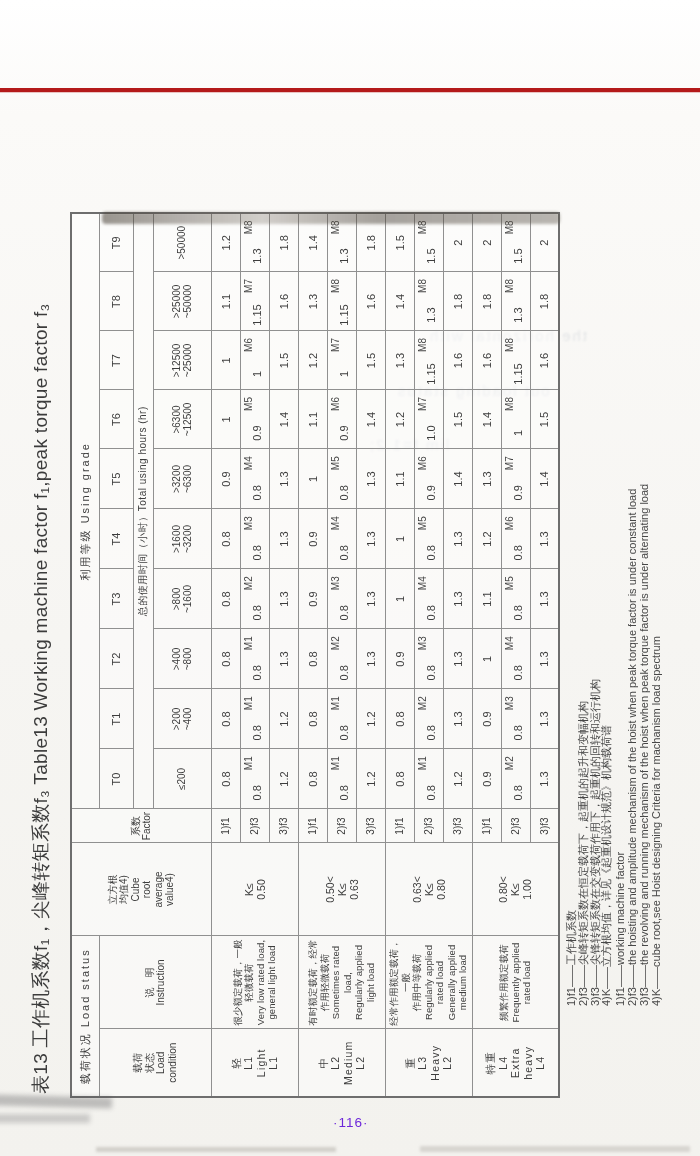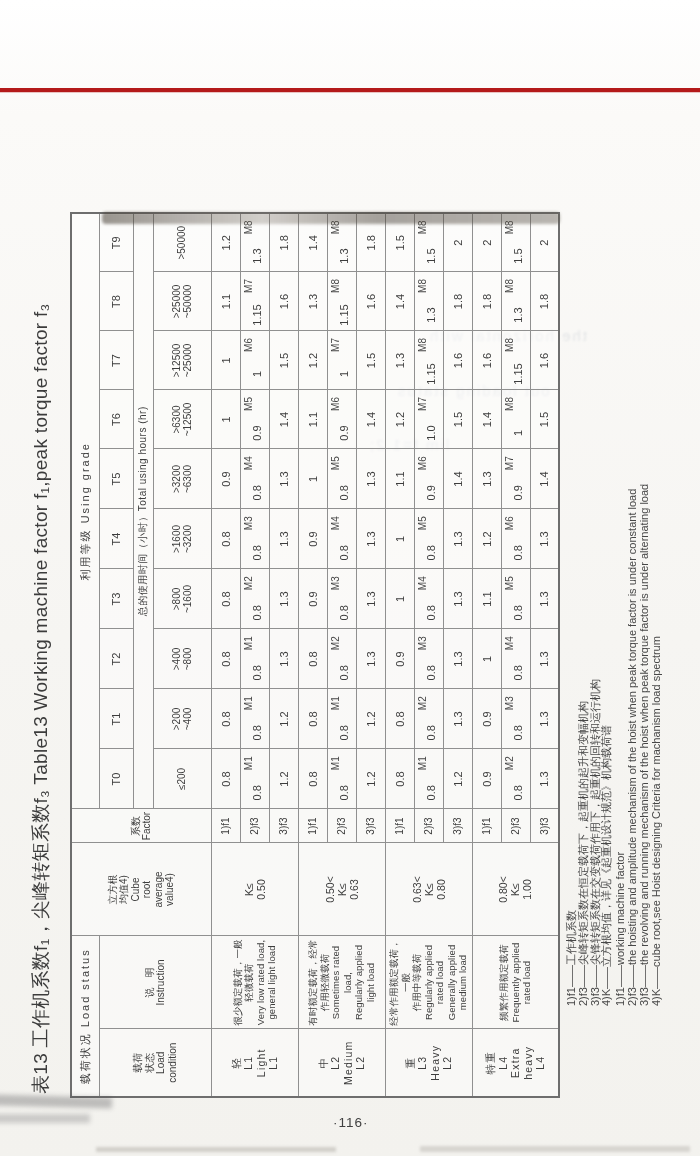--- a/index.html
+++ b/index.html
@@ -24,21 +24,21 @@
   .c-load{font-size:10.5px;line-height:12.5px;letter-spacing:1.2px;}
   .c-instr{font-size:9.5px;line-height:11.5px;letter-spacing:.1px;}
   .c-k{font-size:10.5px;line-height:12px;}
   .c-flabel{font-size:10px;}
   .c-val{font-size:11px;}
   .fcell{display:flex;width:100%;height:28px;}
   .fv{flex:1.15;display:flex;align-items:center;justify-content:center;font-size:11px;padding-top:5px;}
   .fm{flex:1;display:flex;align-items:flex-start;justify-content:center;font-size:10px;padding-top:2px;color:#464646;}
   .footnotes{position:absolute;left:104px;top:552px;font-size:11px;line-height:11.8px;color:#474747;white-space:nowrap;}
   .footnotes .en-gap{margin-top:2px;}
-  .pageno{position:absolute;left:333px;top:1115px;font-size:13.5px;letter-spacing:1px;color:#404040;}
+  .pageno{position:absolute;left:333px;top:1115px;font-size:13.5px;letter-spacing:1px;color:#6d28d9;}
   
   .ghost{position:absolute;transform:scaleX(-1);white-space:nowrap;font-size:15px;letter-spacing:2px;color:#76869a;opacity:.17;filter:blur(1.2px);}
   .ghost1{left:428px;top:327px;}
   .ghost2{left:396px;top:382px;}
   .ghost3{left:368px;top:436px;}
   .smudge-topband{position:absolute;left:102px;top:212px;width:458px;height:12px;border-radius:4px;filter:blur(1.6px);
     background:linear-gradient(90deg,rgba(70,62,52,.55) 0%,rgba(110,100,88,.30) 35%,rgba(70,62,52,.48) 60%,rgba(92,84,72,.42) 100%);}
   .smudge-bl1{position:absolute;left:-6px;top:1096px;width:118px;height:11px;background:#3f3f42;opacity:.30;filter:blur(2.5px);transform:rotate(1.5deg);}
   .smudge-bl2{position:absolute;left:-6px;top:1114px;width:96px;height:9px;background:#4a4a4e;opacity:.24;filter:blur(2.5px);}
   .smudge-b1{position:absolute;left:96px;top:1147px;width:240px;height:5px;background:#8f8a82;opacity:.33;filter:blur(1.5px);}

